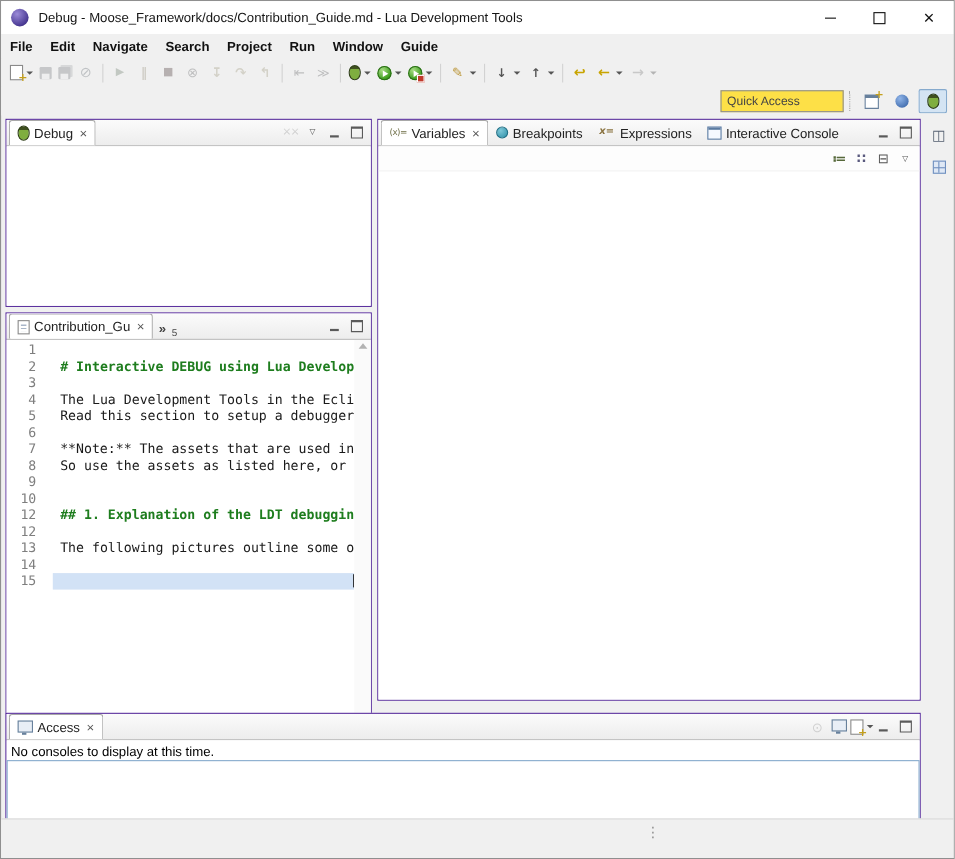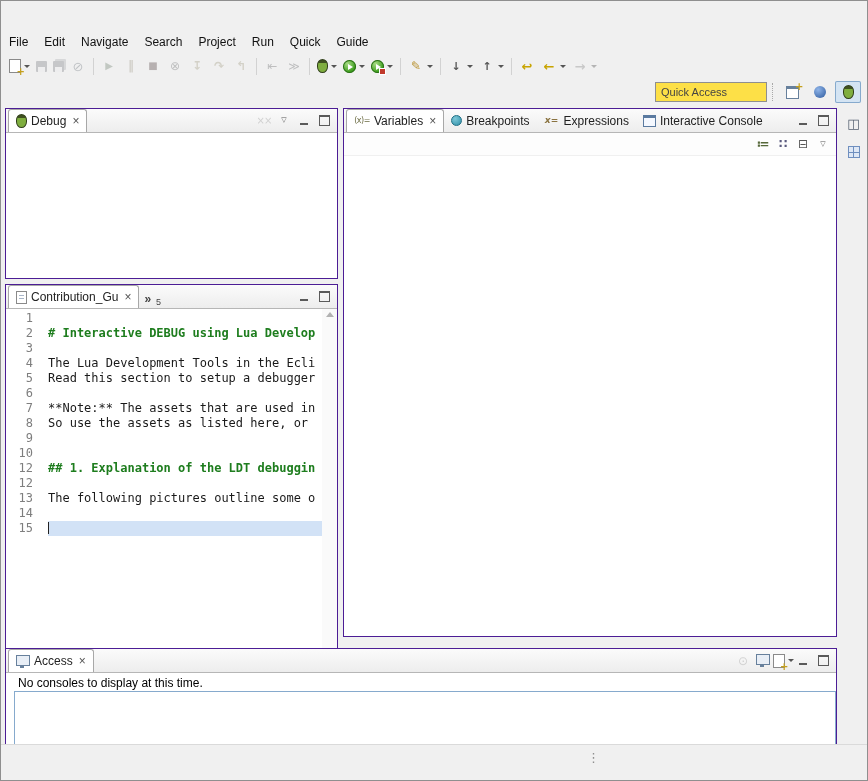--- a/index.html
+++ b/index.html
@@ -13,21 +13,21 @@
   .app-icon{width:16px;height:16px;margin-left:9px;border-radius:50%;
     background:radial-gradient(circle at 35% 30%,#9b8bd8,#4a3a94 70%,#2c2060);}
   .title-text{margin-left:9px;font-size:12px;color:#151515;white-space:nowrap;}
   .win-controls{margin-left:auto;display:flex;height:100%;}
   .wbtn{width:45px;height:100%;display:flex;align-items:center;justify-content:center;}
   .glyph-min{width:10px;height:1px;background:#111;display:block;}
   .glyph-max{width:9px;height:9px;border:1px solid #111;display:block;}
   .glyph-close::before{content:"×";font-size:17px;line-height:1;color:#111;}
 
   
-  .menubar{position:absolute;top:30px;left:0;right:0;height:22px;display:flex;align-items:center;background:#f0f0f0;}
+  .menubar{position:absolute;top:30px;left:0;right:0;height:22px;display:flex;align-items:center;background:#f0f0f0;font-weight:bold;}
   .menu-item{padding:0 8px;height:22px;line-height:22px;color:#111;}
   .toolbar{position:absolute;top:52px;left:0;right:0;height:26px;display:flex;align-items:center;padding-left:5px;background:#f0f0f0;}
   .tbtn{display:inline-flex;align-items:center;height:22px;padding:0 3px;border-radius:2px;}
   .tbtn.disabled{opacity:.38;filter:grayscale(.85);}
   .tsep{width:1px;height:17px;background:#d2d2d2;margin:0 4px;}
   .dd{width:0;height:0;border-top:3px solid #555;border-left:3px solid transparent;border-right:3px solid transparent;margin-left:3px;}
   .toolbar2{position:absolute;top:78px;left:0;right:0;height:26px;display:flex;justify-content:flex-end;align-items:center;padding-right:6px;background:#f0f0f0;}
   .quick-access{width:100px;height:18px;border:1px solid #8f8f8f;background:#fde047;font:11px "Liberation Sans",sans-serif;padding:0 5px;color:#333;}
   .quick-access::placeholder{color:#444;opacity:1;}
   .dotsep{width:1px;height:18px;border-left:1px dotted #a8a8a8;margin:0 5px;}
@@ -57,39 +57,39 @@
   #editor-view{left:4px;top:283px;width:333px;height:460px;}
   #console-view{left:4px;top:647px;width:832px;height:99px;}
 
   
   .ed-body{flex:1;position:relative;background:#fff;overflow:hidden;}
   .gutter{position:absolute;left:0;top:0;bottom:15px;width:34px;box-sizing:border-box;padding:2px 7px 0 0;
     text-align:right;color:#7e7e7e;font:12px/15px "DejaVu Sans Mono",monospace;background:#fff;}
   .lnum{height:15px;}
   .ed-text{position:absolute;left:34px;right:15px;top:0;bottom:15px;padding:2px 0 0 8px;overflow:hidden;
     font:12px/15px "DejaVu Sans Mono",monospace;white-space:pre;}
-  .line{height:15px;}
+  .line{height:15px;text-align:right;}
   .line.current{background:var(--current-line,#d2e2f6);}
   .seg.heading{color:var(--heading-green,#1e7d1e);font-weight:bold;}
   .seg.em{}
   .caret{display:inline-block;width:1px;height:12px;background:#222;vertical-align:-2px;}
   .vsb{position:absolute;top:0;right:0;bottom:15px;width:15px;background:#fafafa;display:flex;flex-direction:column;
     justify-content:space-between;align-items:center;padding:3px 0;box-sizing:border-box;}
   .hsb{position:absolute;left:34px;right:15px;bottom:0;height:15px;background:#f0f0f0;display:flex;align-items:center;}
   .hsb-track{flex:1;position:relative;height:100%;}
   .hsb-thumb{position:absolute;left:16px;top:2px;width:46px;height:11px;background:#cdcdcd;}
   .sb-corner{position:absolute;right:0;bottom:0;width:15px;height:15px;background:#f0f0f0;}
   .tri{width:0;height:0;display:block;}
   .tri.up{border-left:4px solid transparent;border-right:4px solid transparent;border-bottom:5px solid #b2b2b2;}
   .tri.down{border-left:4px solid transparent;border-right:4px solid transparent;border-top:5px solid #b2b2b2;}
   .tri.left{border-top:4px solid transparent;border-bottom:4px solid transparent;border-right:5px solid #9a9a9a;margin:0 4px;}
   .tri.right{border-top:4px solid transparent;border-bottom:4px solid transparent;border-left:5px solid #9a9a9a;margin:0 4px;}
 
   
-  .console-body{flex:1;display:flex;flex-direction:column;background:#fff;padding-left:8px;}
+  .console-body{flex:1;display:flex;flex-direction:column;background:#fff;}
   .console-msg{padding:3px 4px 1px 4px;color:#000;}
   .console-box{flex:1;border:1px solid var(--console-focus-border,#86aacd);margin:0;}
 
   
   .faststrip{position:absolute;right:0;top:104px;width:27px;bottom:36px;display:flex;flex-direction:column;align-items:center;padding-top:9px;gap:11px;background:#f0f0f0;}
   .fbtn{width:20px;height:18px;display:flex;align-items:center;justify-content:center;}
   .statusbar{position:absolute;left:0;right:0;bottom:0;height:35px;background:#f0f0f0;border-top:1px solid #dadada;}
   .status-handle{position:absolute;left:586px;top:5px;color:#8f8f8f;}
   .status-handle::before{content:"⋮";font-size:13px;font-family:"DejaVu Sans",sans-serif;}
 
@@ -148,29 +148,44 @@
   .i-restore::before{content:"◫";color:#556070;font-size:13px;}
   .i-grid{min-width:10px;width:10px;height:10px;background-color:#dfe8f5;border:1px solid #6f8fbf;
     background-image:linear-gradient(#6f8fbf,#6f8fbf),linear-gradient(#6f8fbf,#6f8fbf);
     background-size:1px 100%,100% 1px;background-position:50% 0,0 50%;background-repeat:no-repeat;}
 </style>
 </head>
 <body>
 
 <div class="window">
 
+  <div class="titlebar">
+    <span class="app-icon"></span>
+    <span class="title-text">Debug - Moose_Framework/docs/Contribution_Guide.md - Lua Development Tools</span>
+    <div class="win-controls">
+      <button class="wbtn">
+          <span class="glyph-min"></span>
+        </button>
+      <button class="wbtn">
+          <span class="glyph-max"></span>
+        </button>
+      <button class="wbtn">
+          <span class="glyph-close"></span>
+        </button>
+    </div>
+  </div>
 
   <div class="menubar">
       <div class="menu-item">File</div>
       <div class="menu-item">Edit</div>
       <div class="menu-item">Navigate</div>
       <div class="menu-item">Search</div>
       <div class="menu-item">Project</div>
       <div class="menu-item">Run</div>
-      <div class="menu-item">Quick</div>
+      <div class="menu-item">Window</div>
       <div class="menu-item">Guide</div>
     </div>
 
   <div class="toolbar">
       <button class="tbtn">
         <span class="ic i-new"></span>
         <span class="dd"></span>
       </button>
       <button class="tbtn disabled">
         <span class="ic i-save"></span>

